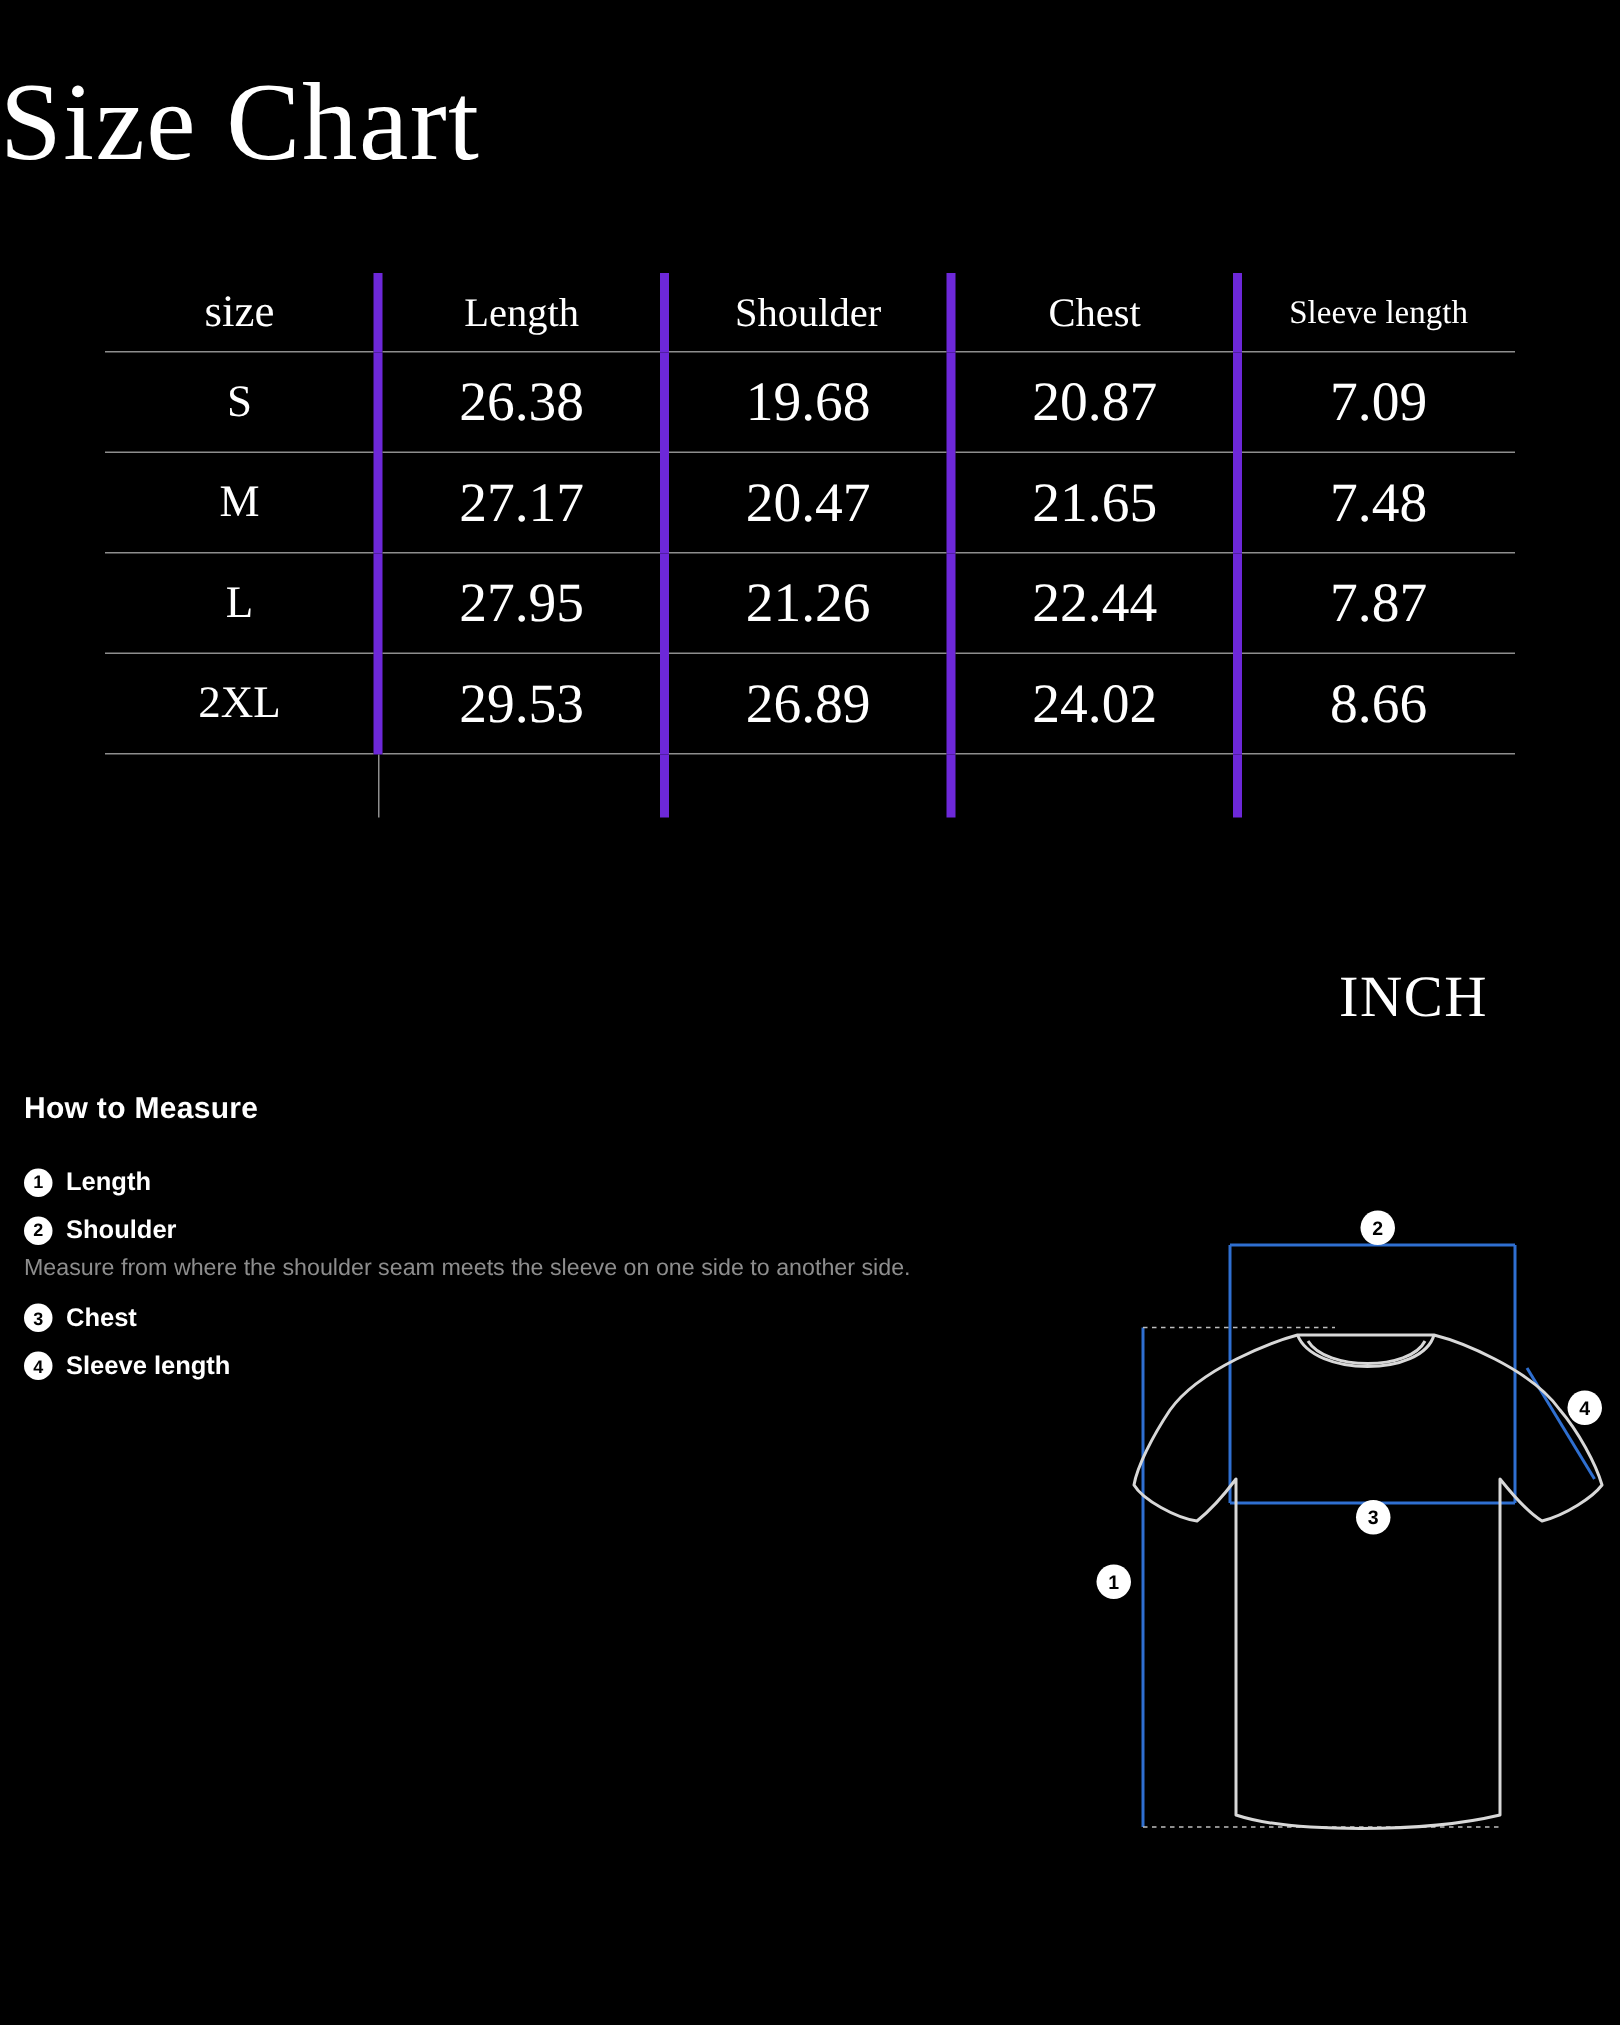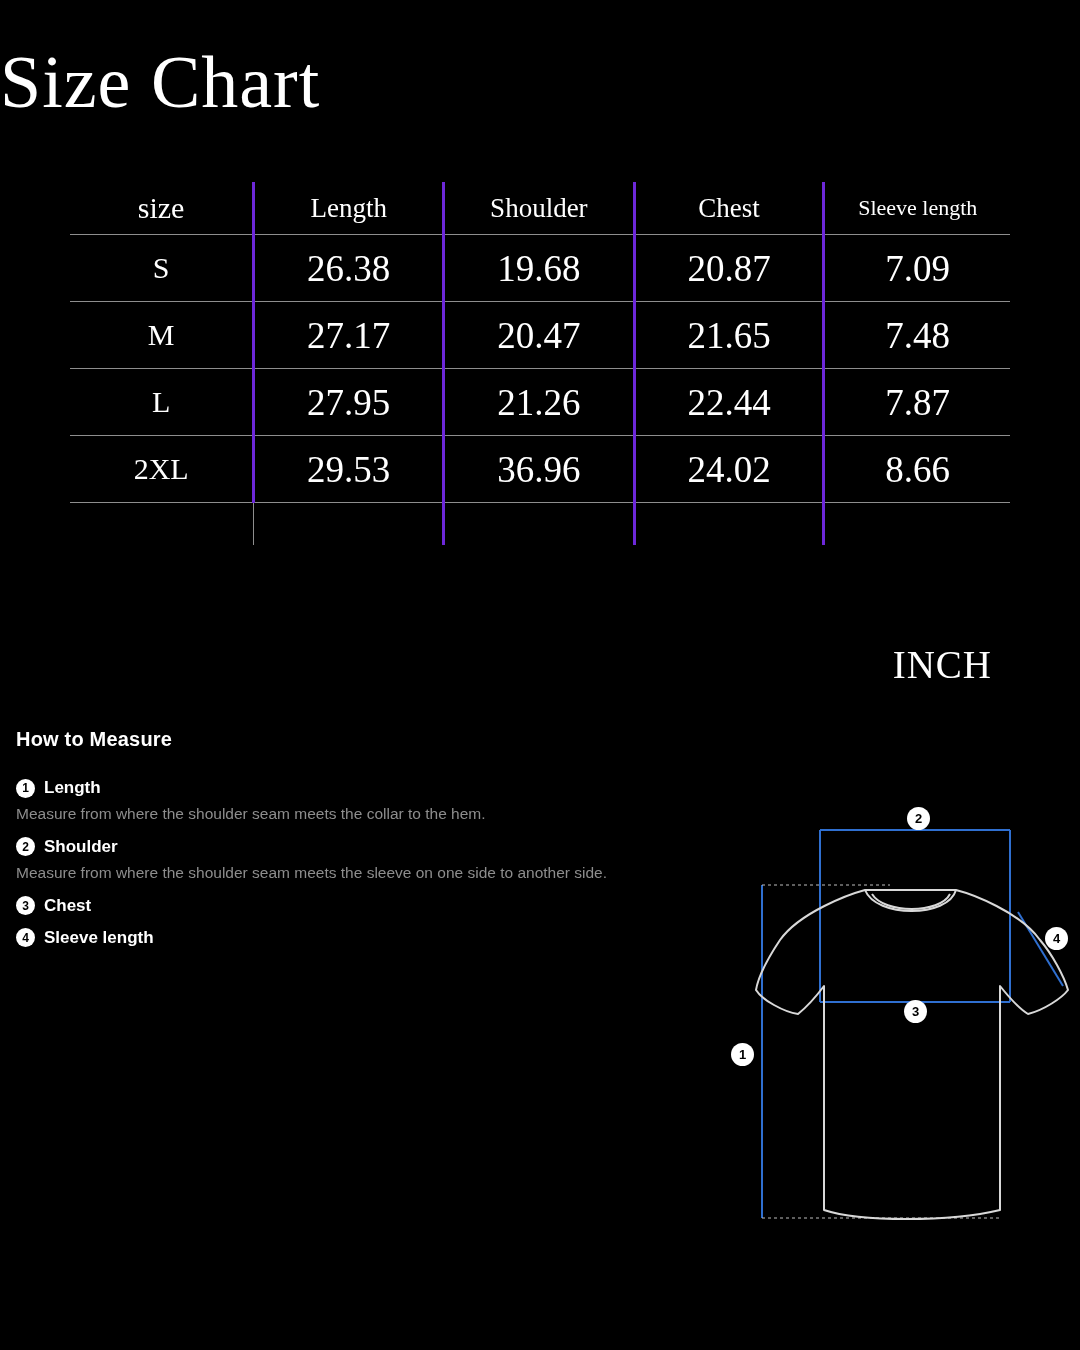--- a/index.html
+++ b/index.html
@@ -40,21 +40,21 @@
     width: 940px;
     border-collapse: collapse;
     font-family: "Liberation Serif", serif;
     color: #ffffff;
   }
   table.size-table th,
   table.size-table td {
     text-align: center;
     vertical-align: middle;
     border-bottom: 1px solid #8e8e8e;
-    border-right: 3px solid #6d28d9;
+    border-right: 6px solid #6d28d9;
     padding: 0;
     height: 66px;
   }
   table.size-table th:first-child,
   table.size-table td:first-child {
     border-left: none;
   }
   table.size-table th:last-child,
   table.size-table td:last-child {
     border-right: none;
@@ -195,21 +195,21 @@
       <tr>
         <td class="size-label">L</td>
         <td class="num">27.95</td>
         <td class="num">21.26</td>
         <td class="num">22.44</td>
         <td class="num">7.87</td>
       </tr>
       <tr>
         <td class="size-label">2XL</td>
         <td class="num">29.53</td>
-        <td class="num">36.96</td>
+        <td class="num">26.89</td>
         <td class="num">24.02</td>
         <td class="num">8.66</td>
       </tr>
       <tr class="spacer">
         <td></td>
         <td></td>
         <td></td>
         <td></td>
         <td></td>
       </tr>
@@ -220,21 +220,20 @@
 <div class="unit">INCH</div>
 
 <div class="htm-title">How to Measure</div>
 
 <div class="htm-list">
   <div class="htm-item">
     <div class="htm-head">
       <span class="badge">1</span>
       <span class="htm-name">Length</span>
     </div>
-    <div class="htm-desc">Measure from where the shoulder seam meets the collar to the hem.</div>
   </div>
   <div class="htm-item">
     <div class="htm-head">
       <span class="badge">2</span>
       <span class="htm-name">Shoulder</span>
     </div>
     <div class="htm-desc">Measure from where the shoulder seam meets the sleeve on one side to another side.</div>
   </div>
   <div class="htm-item">
     <div class="htm-head">

